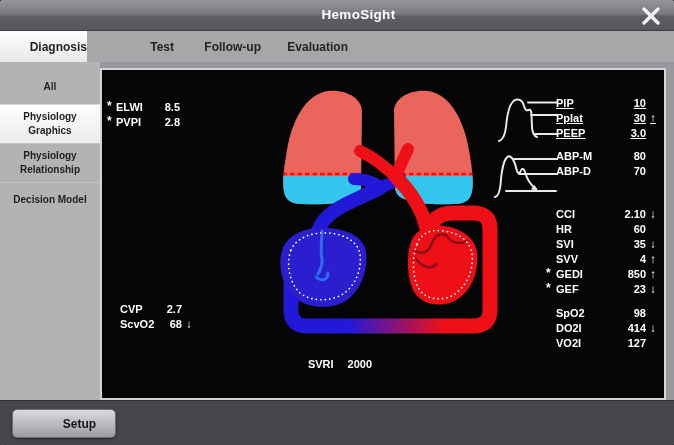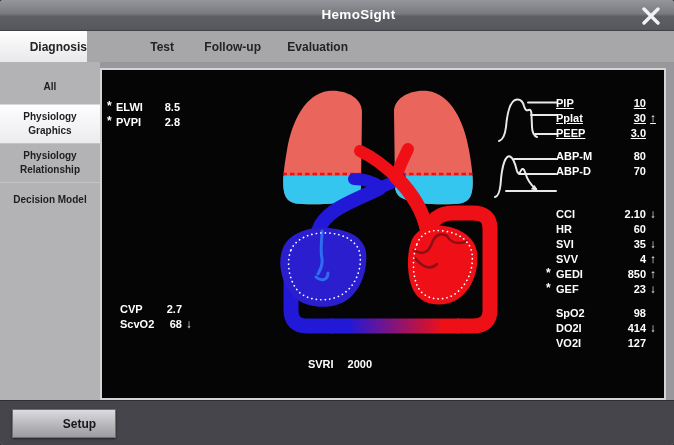--- a/index.html
+++ b/index.html
@@ -298,19 +298,19 @@
             <span>2000</span>
           </div>
 
         </div>
       </div>
     </div>
   </div>
 
   <div style="position:relative;height:45px;background:#45454b;border-top:1px solid #2e2e33;">
     <div style="position:absolute;left:12px;top:8px;width:104px;height:29px;display:flex;align-items:center;justify-content:center;
-                background:linear-gradient(180deg,#dcdcdf 0%,#bcbcc0 48%,#9b9ba0 100%);border:1px solid #6f6f74;border-radius:0;
+                background:linear-gradient(180deg,#dcdcdf 0%,#bcbcc0 48%,#9b9ba0 100%);border:1px solid #6f6f74;border-radius:5px;
                 box-shadow:0 1px 2px rgba(0,0,0,.5);font-size:12px;font-weight:700;color:#17171a;cursor:pointer;padding-left:31px;">
       <span>Setup</span>
     </div>
   </div>
 
 </div>
 
 </body></html>

